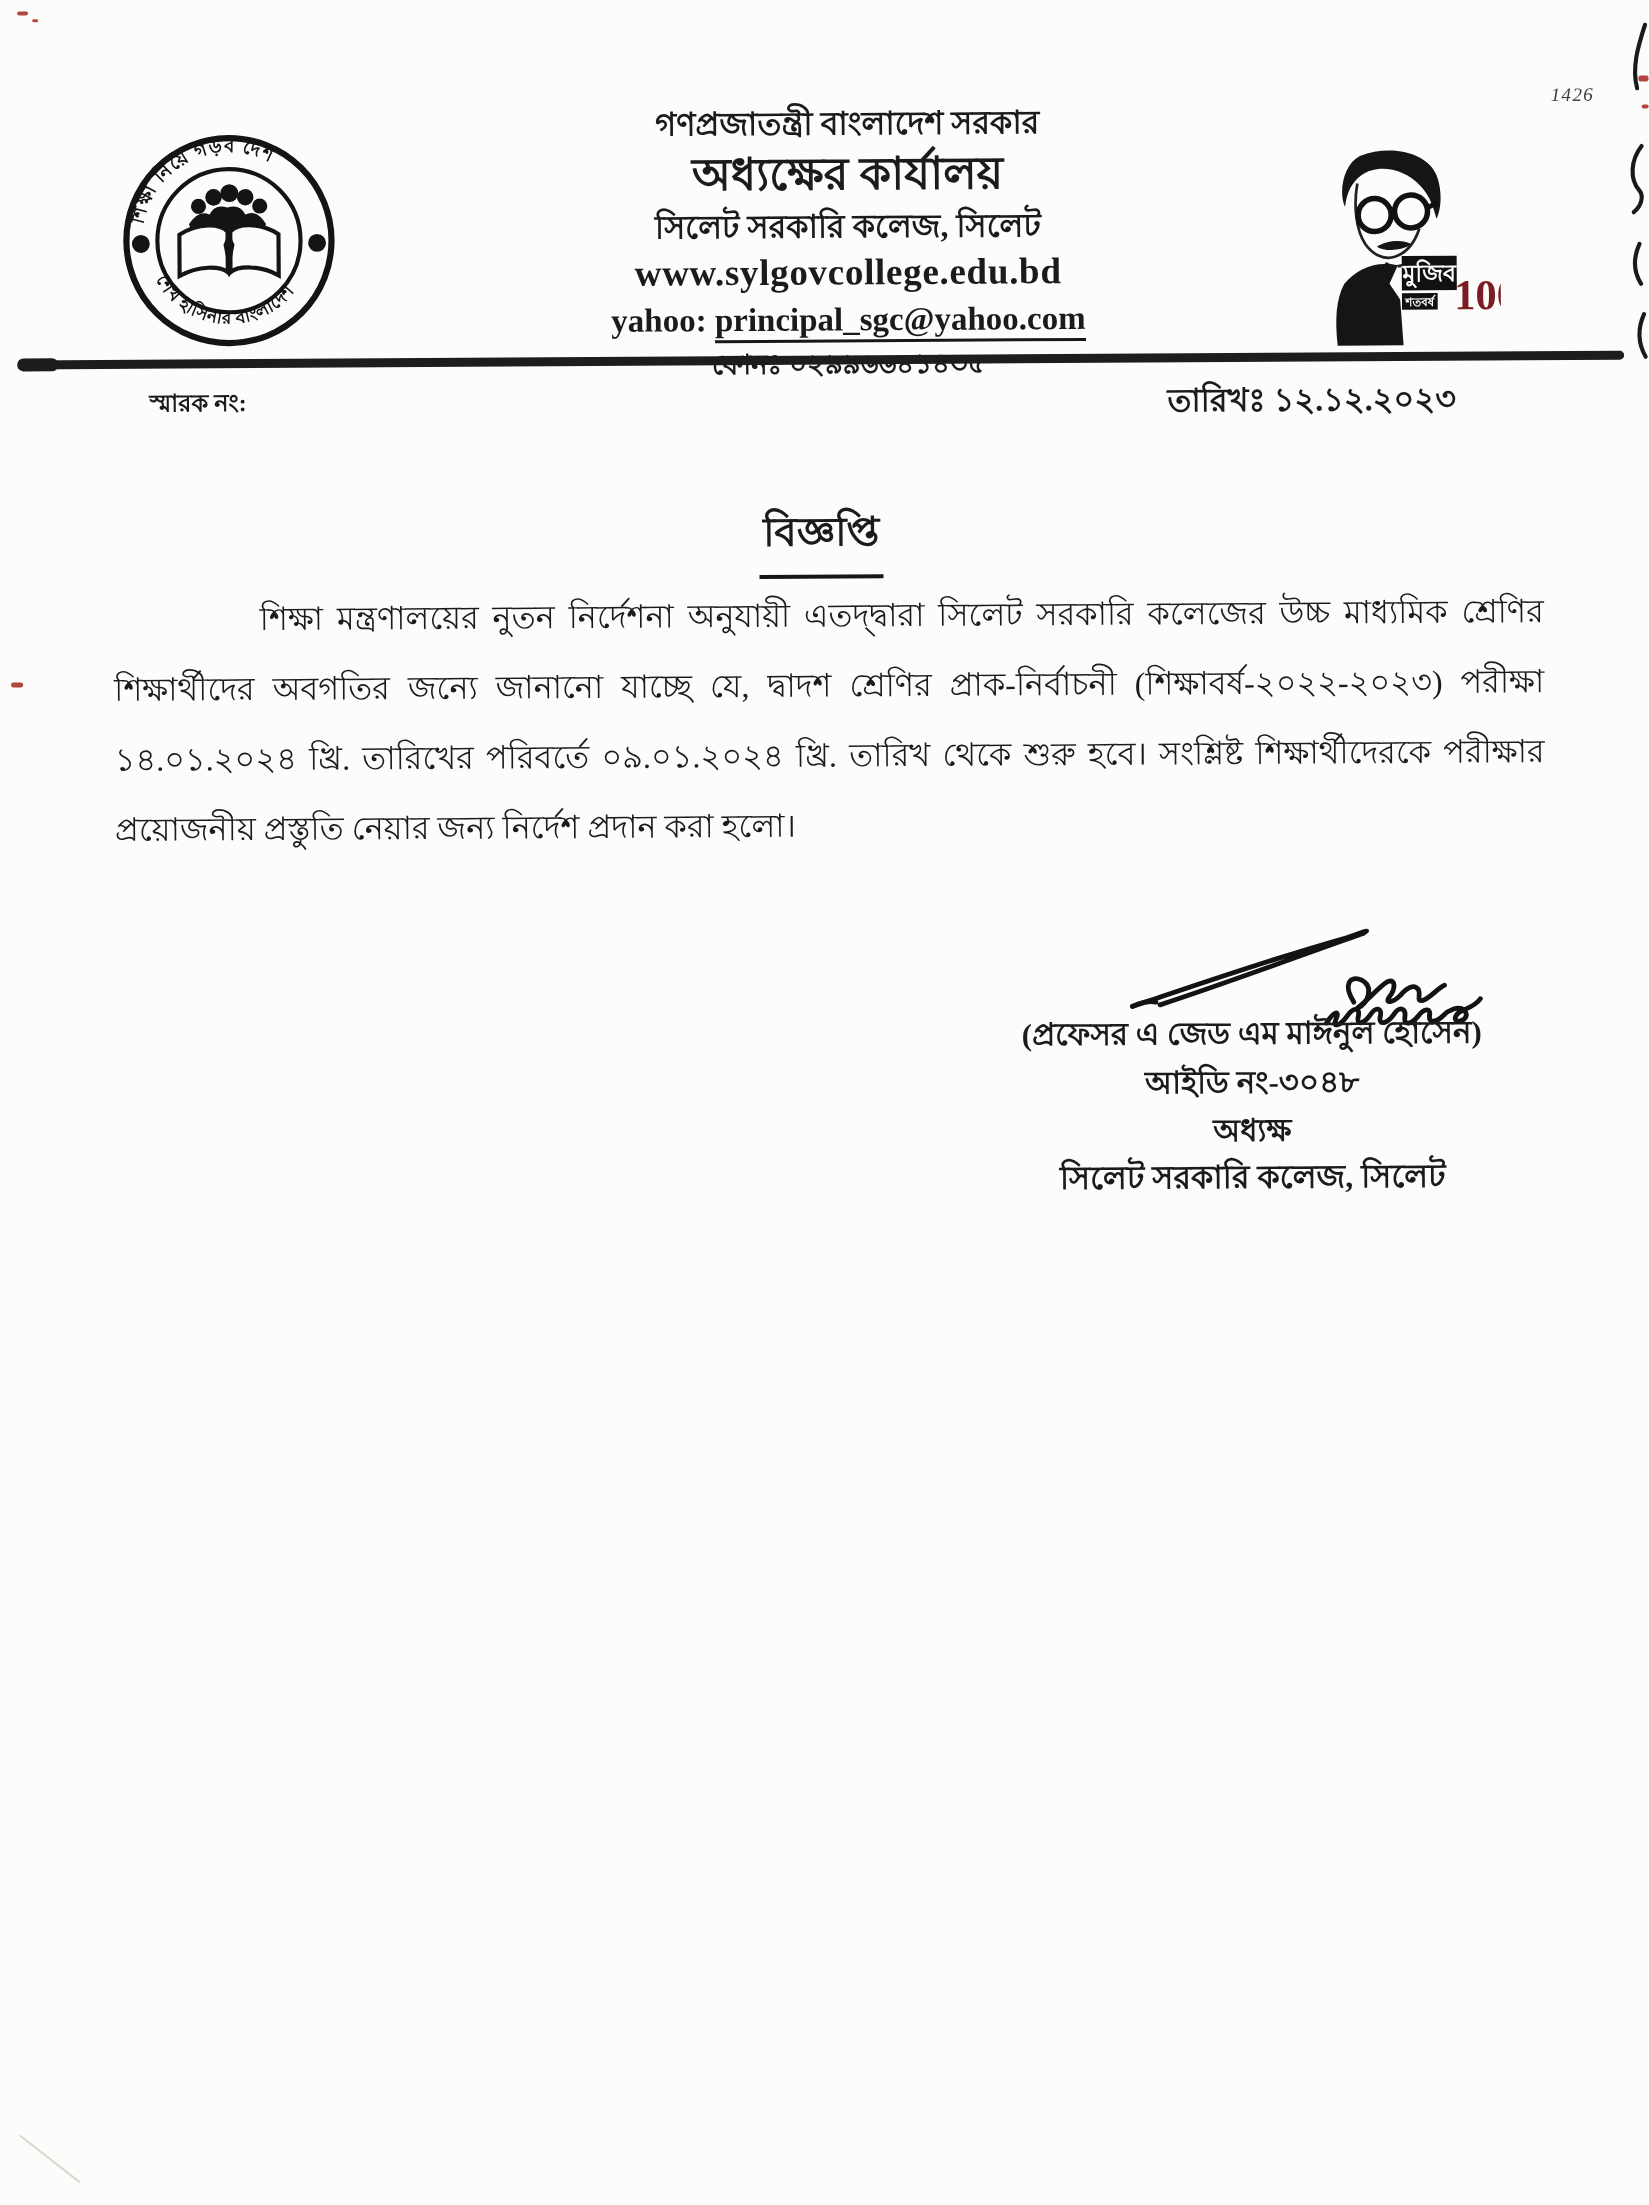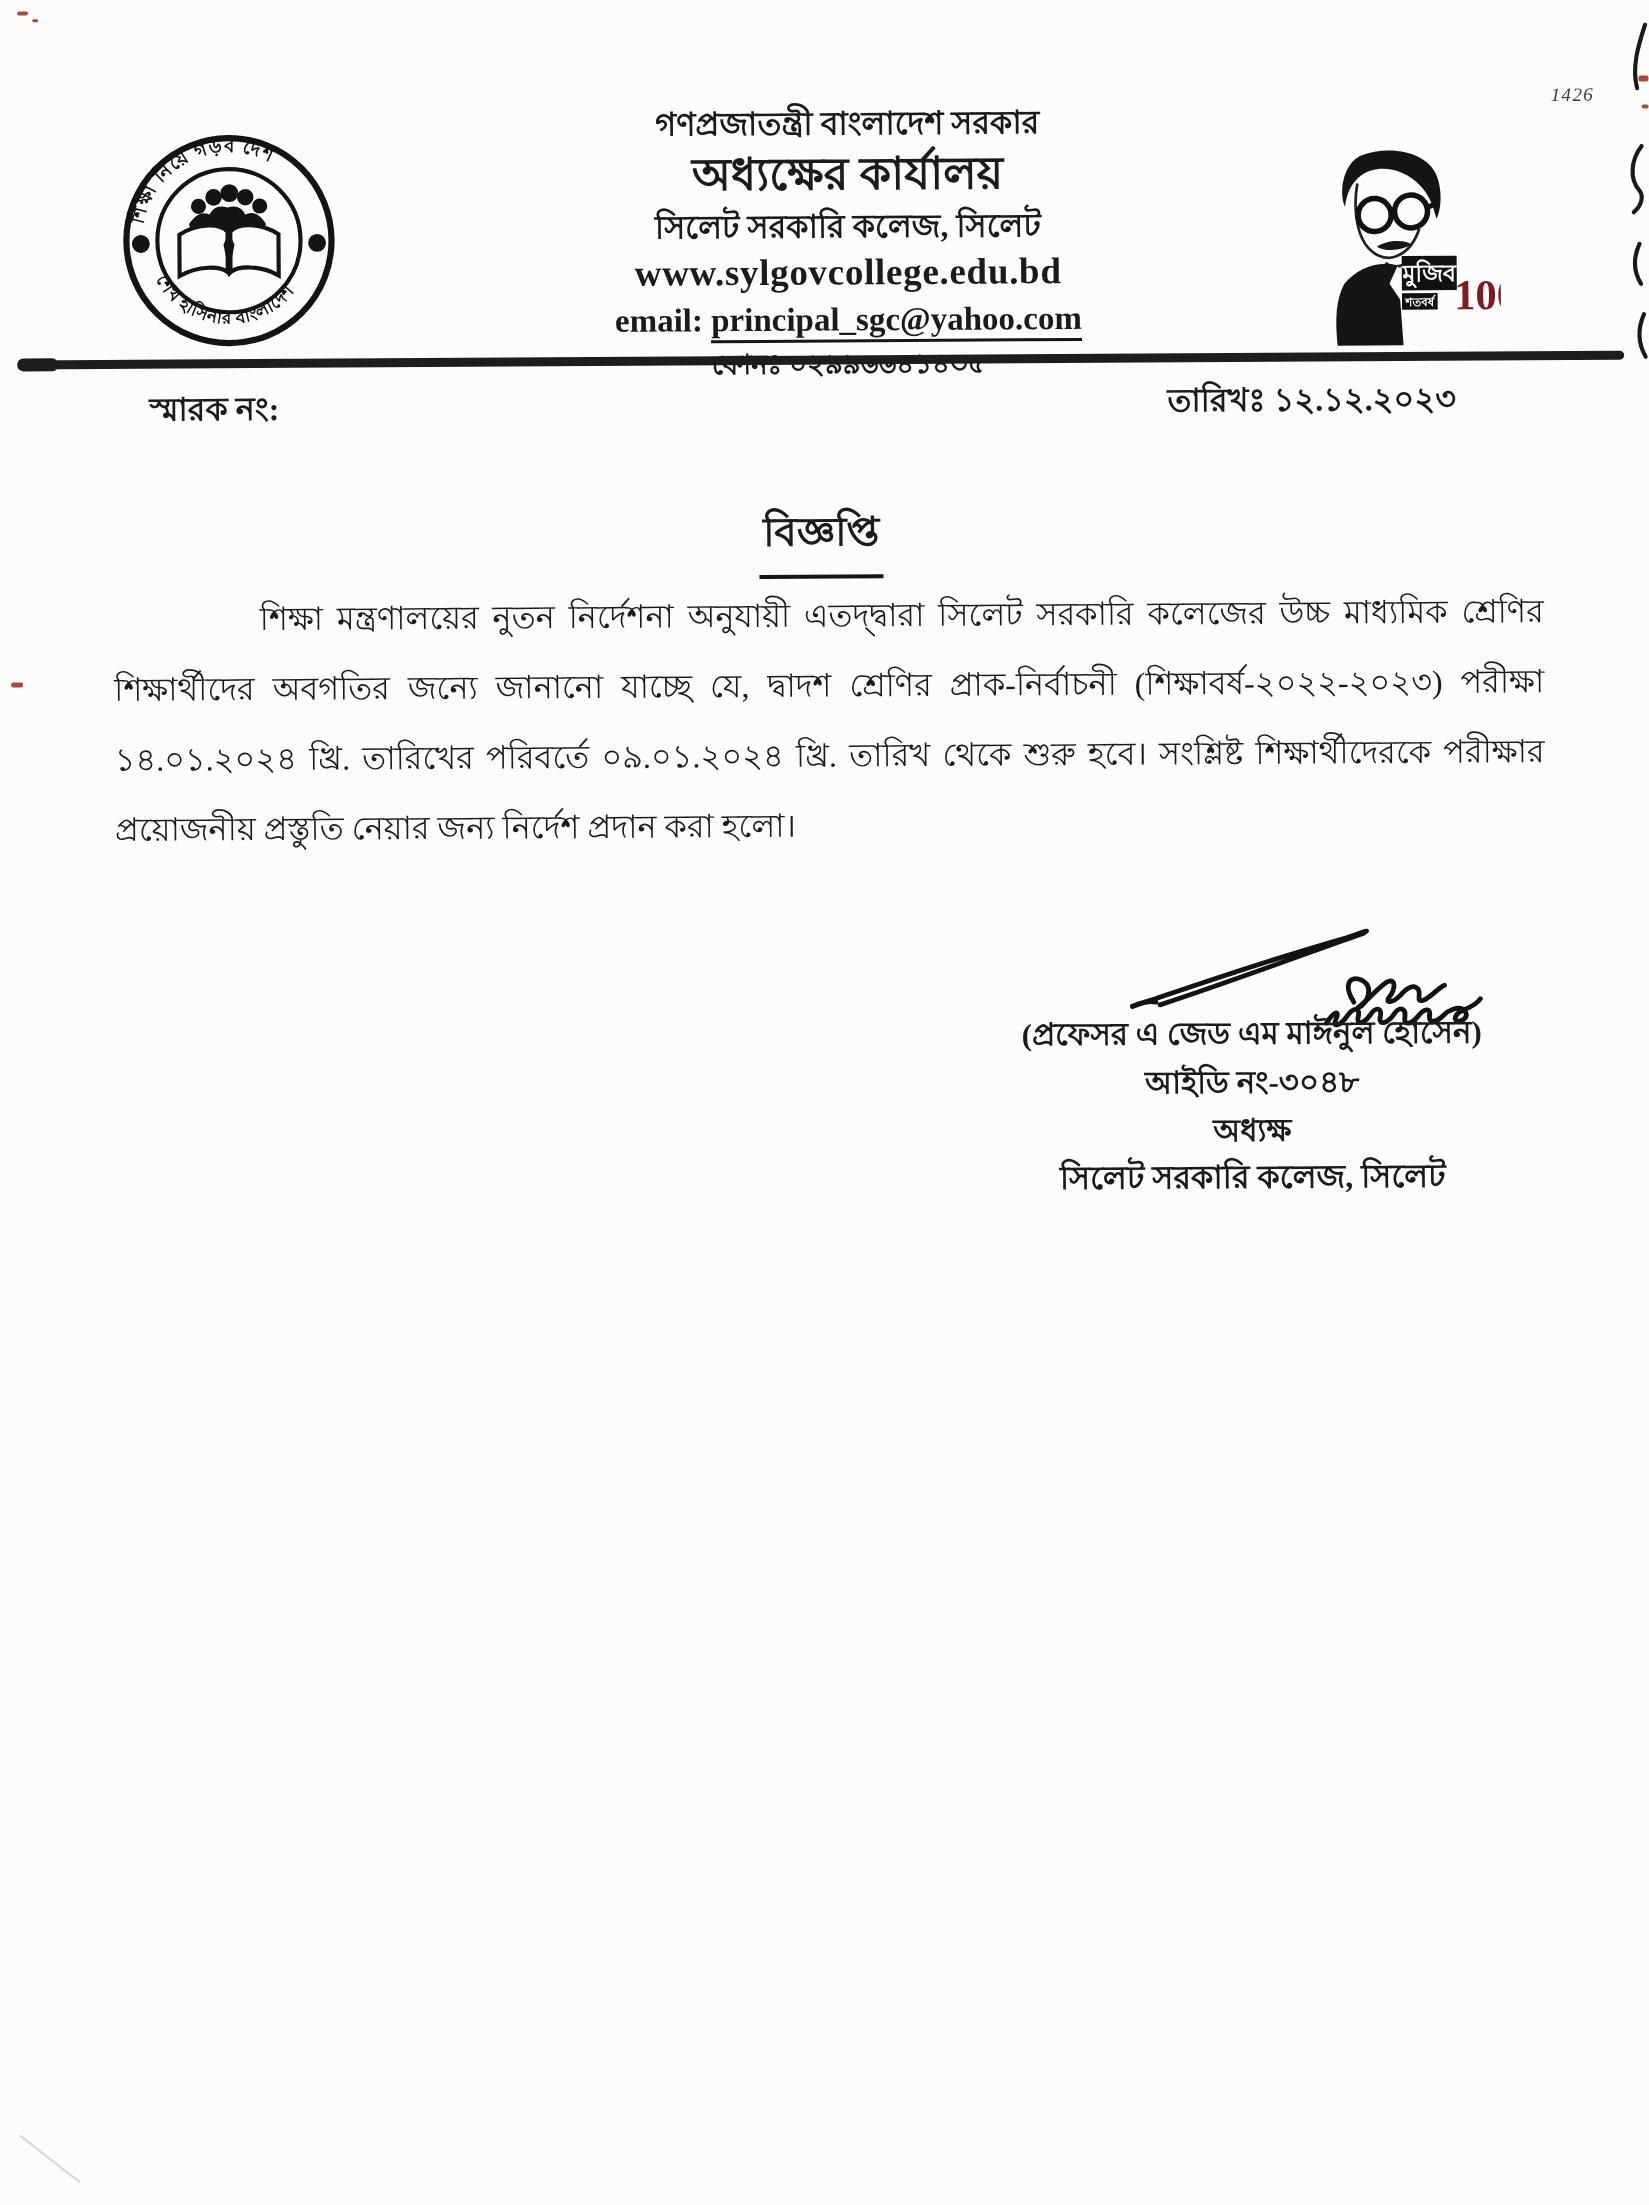--- a/index.html
+++ b/index.html
@@ -23,21 +23,21 @@
   .h-web{font-size:37px;font-weight:700;letter-spacing:0.7px;margin-top:2.8px;}
   .h-email{font-size:33px;font-weight:700;margin-top:4.1px;}
   .h-email .u{border-bottom:3.4px solid #161616;padding-bottom:1.4px;}
   .h-phone{font-size:27.5px;font-weight:700;margin-top:6.9px;}
 
   .scan-number{left:1550px;top:88px;font-size:19px;color:#3d3d3d;letter-spacing:1.4px;font-style:italic;}
 
   .divider{left:16.5px;top:355px;width:1605px;height:9px;background:#1d1d1d;border-radius:4.8px;}
   .divider::before{content:"";position:absolute;left:-1.4px;top:-2.1px;width:41px;height:13px;background:#1d1d1d;border-radius:6.2px;}
 
-  .memo-label{left:147px;top:380px;font-size:32px;font-weight:700;text-align:center;}
+  .memo-label{left:147px;top:380px;font-size:24px;font-weight:700;text-align:center;}
   .date-label{left:1165px;top:377px;font-size:32px;font-weight:700;}
 
   .notice-title{left:687px;top:500px;width:262px;text-align:center;font-size:40px;font-weight:700;}
   .notice-title span{display:inline-block;border-bottom:4.1px solid #161616;padding:0 4.1px 6.9px 4.1px;}
 
   .notice-body{
     left:110px;top:580px;width:1430px;
     font-size:32px;line-height:70px;
     text-align:justify;text-indent:146px;
     font-weight:500;
@@ -91,21 +91,21 @@
         <path d="M162,150 l-8,18 8,40 8,-40 z" fill="#141414"></path>
       </g>
     </svg>
 
     <div class="abs header-block">
       <div class="h-govt">গণপ্রজাতন্ত্রী বাংলাদেশ সরকার</div>
       <div class="h-office">অধ্যক্ষের কার্যালয়</div>
       <div class="h-college">সিলেট সরকারি কলেজ, সিলেট</div>
       <div class="h-web">www.sylgovcollege.edu.bd</div>
       <div class="h-email">
-        <span>email:</span>
+        <span>yahoo:</span>
         <span class="u">principal_sgc@yahoo.com</span>
       </div>
       <div class="h-phone">ফোনঃ ০২৯৯৬৬৪১৪৩৫</div>
     </div>
 
     <svg class="abs" style="left:1293px;top:149px;" width="206" height="201" viewBox="0 0 300 292">
       <g>
         <path d="M96,14 C142,-4 196,10 208,44 C216,66 214,92 207,106 C201,82 195,70 184,58 C158,30 120,26 98,42 C84,52 76,68 74,88 C64,66 72,26 96,14 Z" fill="#151515"></path>
         <path d="M92,54 C86,88 90,122 103,142 C114,158 131,166 146,161 C164,155 176,138 182,120" fill="none" stroke="#222" stroke-width="4"></path>
         <circle cx="117" cy="100" r="24" fill="none" stroke="#111" stroke-width="8"></circle>

